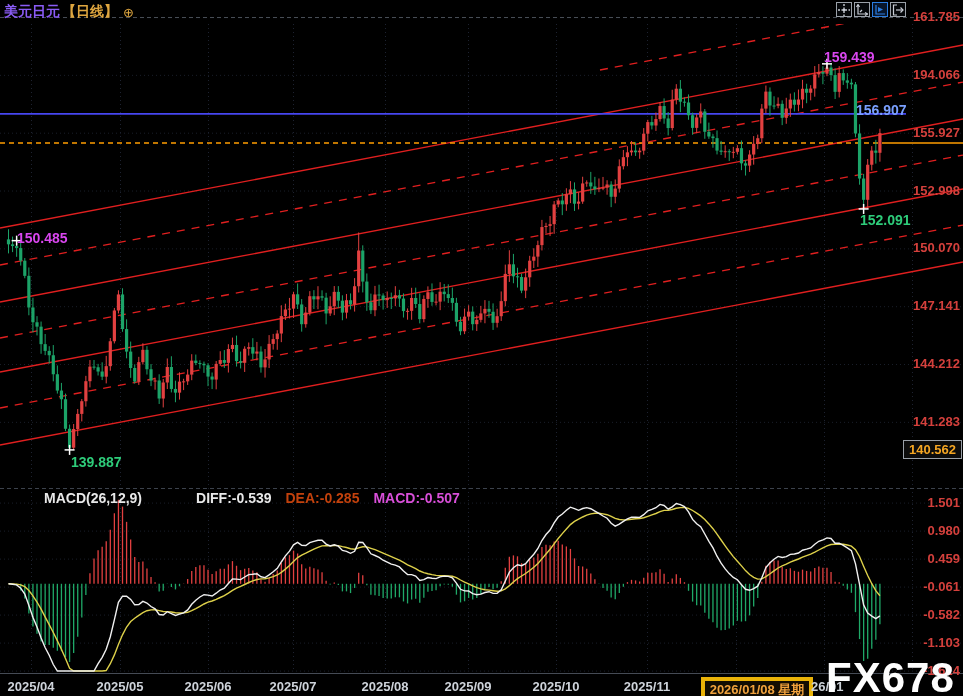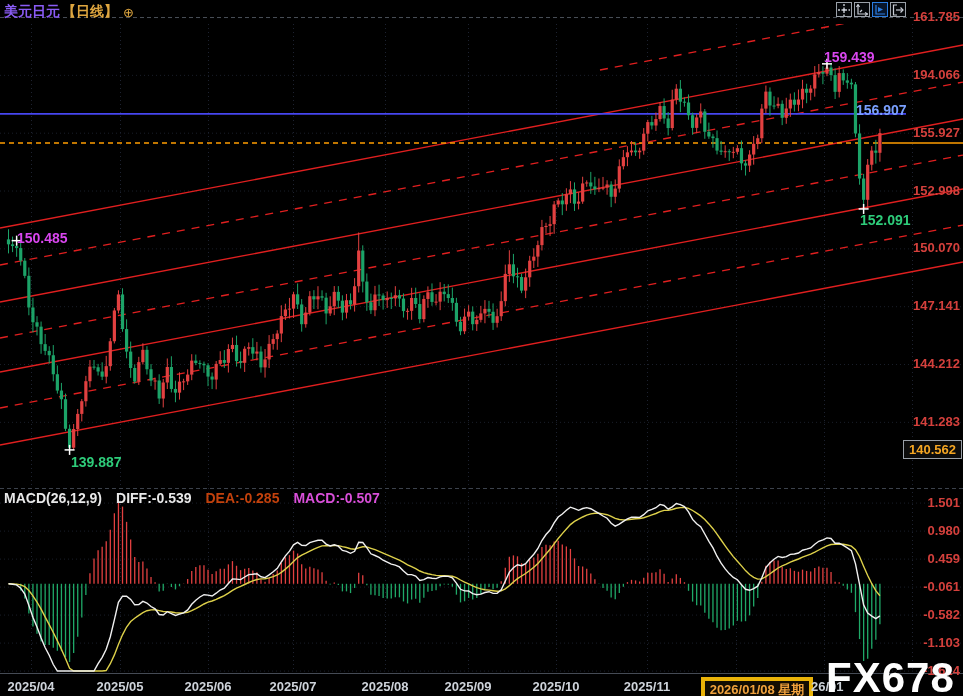--- a/index.html
+++ b/index.html
@@ -19,21 +19,21 @@
   .month-label{position:absolute;top:679px;width:80px;text-align:center;font-size:13px;font-weight:700;color:#ced3da;}
   #date-label{left:701px;top:677px;width:112px;text-align:center;font-size:13px;font-weight:700;color:#f1a23c;
               border:4px solid #eab308;background:#120d02;box-sizing:border-box;}
   #clipped-month{left:811px;top:679px;font-size:13px;font-weight:700;color:#ced3da;}
   .ann{position:absolute;font-size:14px;font-weight:700;}
   .ann.red{color:#d946ef;} .ann.green{color:#2ecc7a;}
   #blue-level-label{left:856px;top:102px;font-size:14px;font-weight:700;color:#7aa0ff;}
   #alert-box{left:903px;top:440px;border:1px solid #9aa0a8;background:#0c0c0c;color:#f5a623;
              font-size:13px;font-weight:700;padding:1px 5px;}
   #macd-header{left:4px;top:490px;font-size:14px;font-weight:700;display:flex;gap:14px;}
-  #macd-params,#macd-diff{color:#e8e8e8;} #macd-dea{color:#c2410c;} #macd-macd{color:#d94fd9;}
+  #macd-params,#macd-diff{color:#e8e8e8;margin-left:40px;} #macd-dea{color:#c2410c;} #macd-macd{color:#d94fd9;}
   #macd-header span{white-space:nowrap;}
   #watermark{left:826px;top:654px;font-size:42px;font-weight:700;color:#fdfdfd;letter-spacing:1px;}
 </style>
 </head>
 <body>
 
 <div id="root">
   <svg id="chart-svg" width="963" height="696">
       <defs>
         <clipPath id="mainClip">

